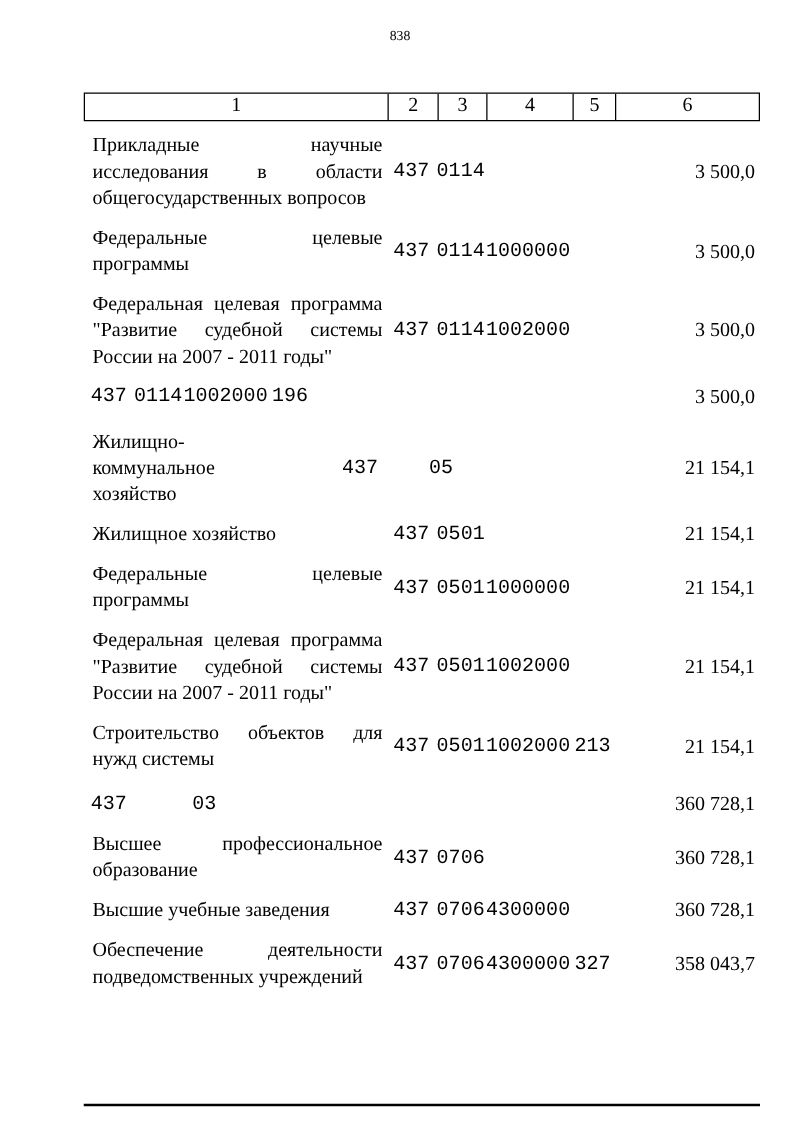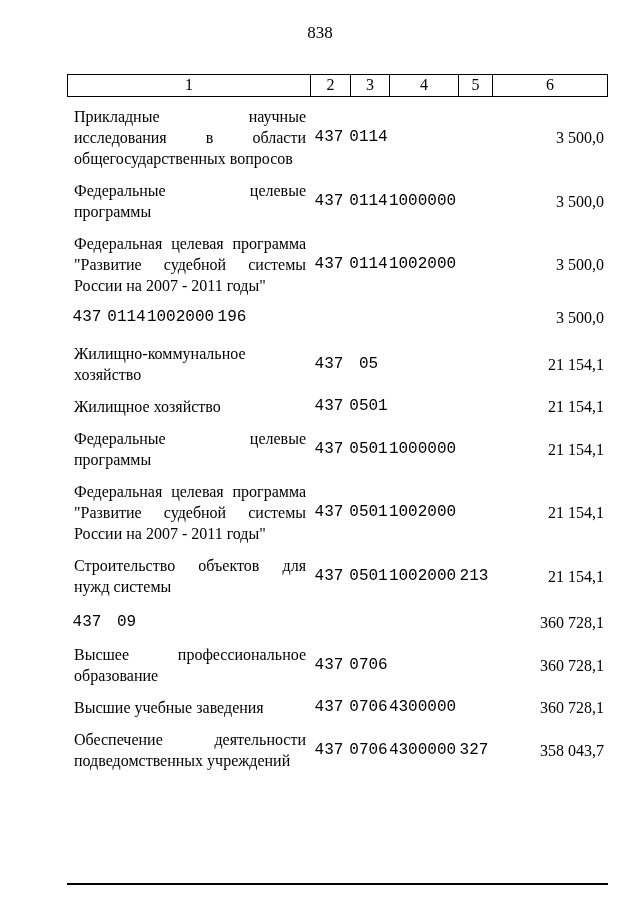--- a/index.html
+++ b/index.html
@@ -6,42 +6,42 @@
   html, body { margin: 0; padding: 0; }
   body {
     width: 640px; height: 900px;
     background: #ffffff; color: #000000;
     font-family: "Liberation Serif", "DejaVu Serif", serif;
     font-size: 16px;
   }
   .page { position: relative; width: 640px; height: 900px; overflow: hidden; background: #fff; }
   .page-number {
     position: absolute; top: 23px; left: 0; width: 100%;
-    text-align: center; font-size: 17px;
+    text-align: center; font-size: 11px;
   }
   .budget-table { position: absolute; left: 67px; top: 74px; width: 541px; }
 
   
   .thead { display: flex; border: 1.5px solid #000; }
   .th { text-align: center; line-height: 20px; padding-bottom: 1px; border-left: 1px solid #000; }
   .th:first-child { border-left: none; }
 
   
   .w-name { width: 242px; }
   .w-c2 { width: 40px; }
   .w-c3 { width: 39px; }
   .w-c4 { width: 69px; }
   .w-c5 { width: 34px; }
   .w-c6 { flex: 1; }
 
   
   .tbody { padding-top: 9px; }
   .row { display: flex; align-items: center; margin-bottom: 11px; line-height: 21px; }
   
-  .row:nth-child(5), .row:nth-child(10) { margin-top: 15px; }
+  .row:nth-child(5), .row:nth-child(10) { margin-top: 15px; gap: 37px; }
 
   .c-name { width: 242px; padding: 0 3px 0 7px; text-align: justify; }
   .num { text-align: center; white-space: nowrap; font-family: Liberation Mono, monospace; }
   .amount { flex: 1; text-align: right; padding-right: 4px; white-space: nowrap; }
 
   .bottom-rule { position: absolute; left: 67px; top: 883px; width: 541px; border-top: 2px solid #000; }
 </style>
 </head>
 <body>
 
@@ -136,21 +136,21 @@
     <div class="c-name">Строительство объектов для нужд системы</div>
     <div class="num w-c2">437</div>
     <div class="num w-c3">0501</div>
     <div class="num w-c4">1002000</div>
     <div class="num w-c5">213</div>
     <div class="amount">21 154,1</div>
   </div>
 
   <div class="row">
     <div class="num w-c2">437</div>
-    <div class="num w-c3">09</div>
+    <div class="num w-c3">03</div>
     <div class="num w-c4"></div>
     <div class="num w-c5"></div>
     <div class="amount">360 728,1</div>
   </div>
 
   <div class="row">
     <div class="c-name">Высшее профессиональное образование</div>
     <div class="num w-c2">437</div>
     <div class="num w-c3">0706</div>
     <div class="num w-c4"></div>

